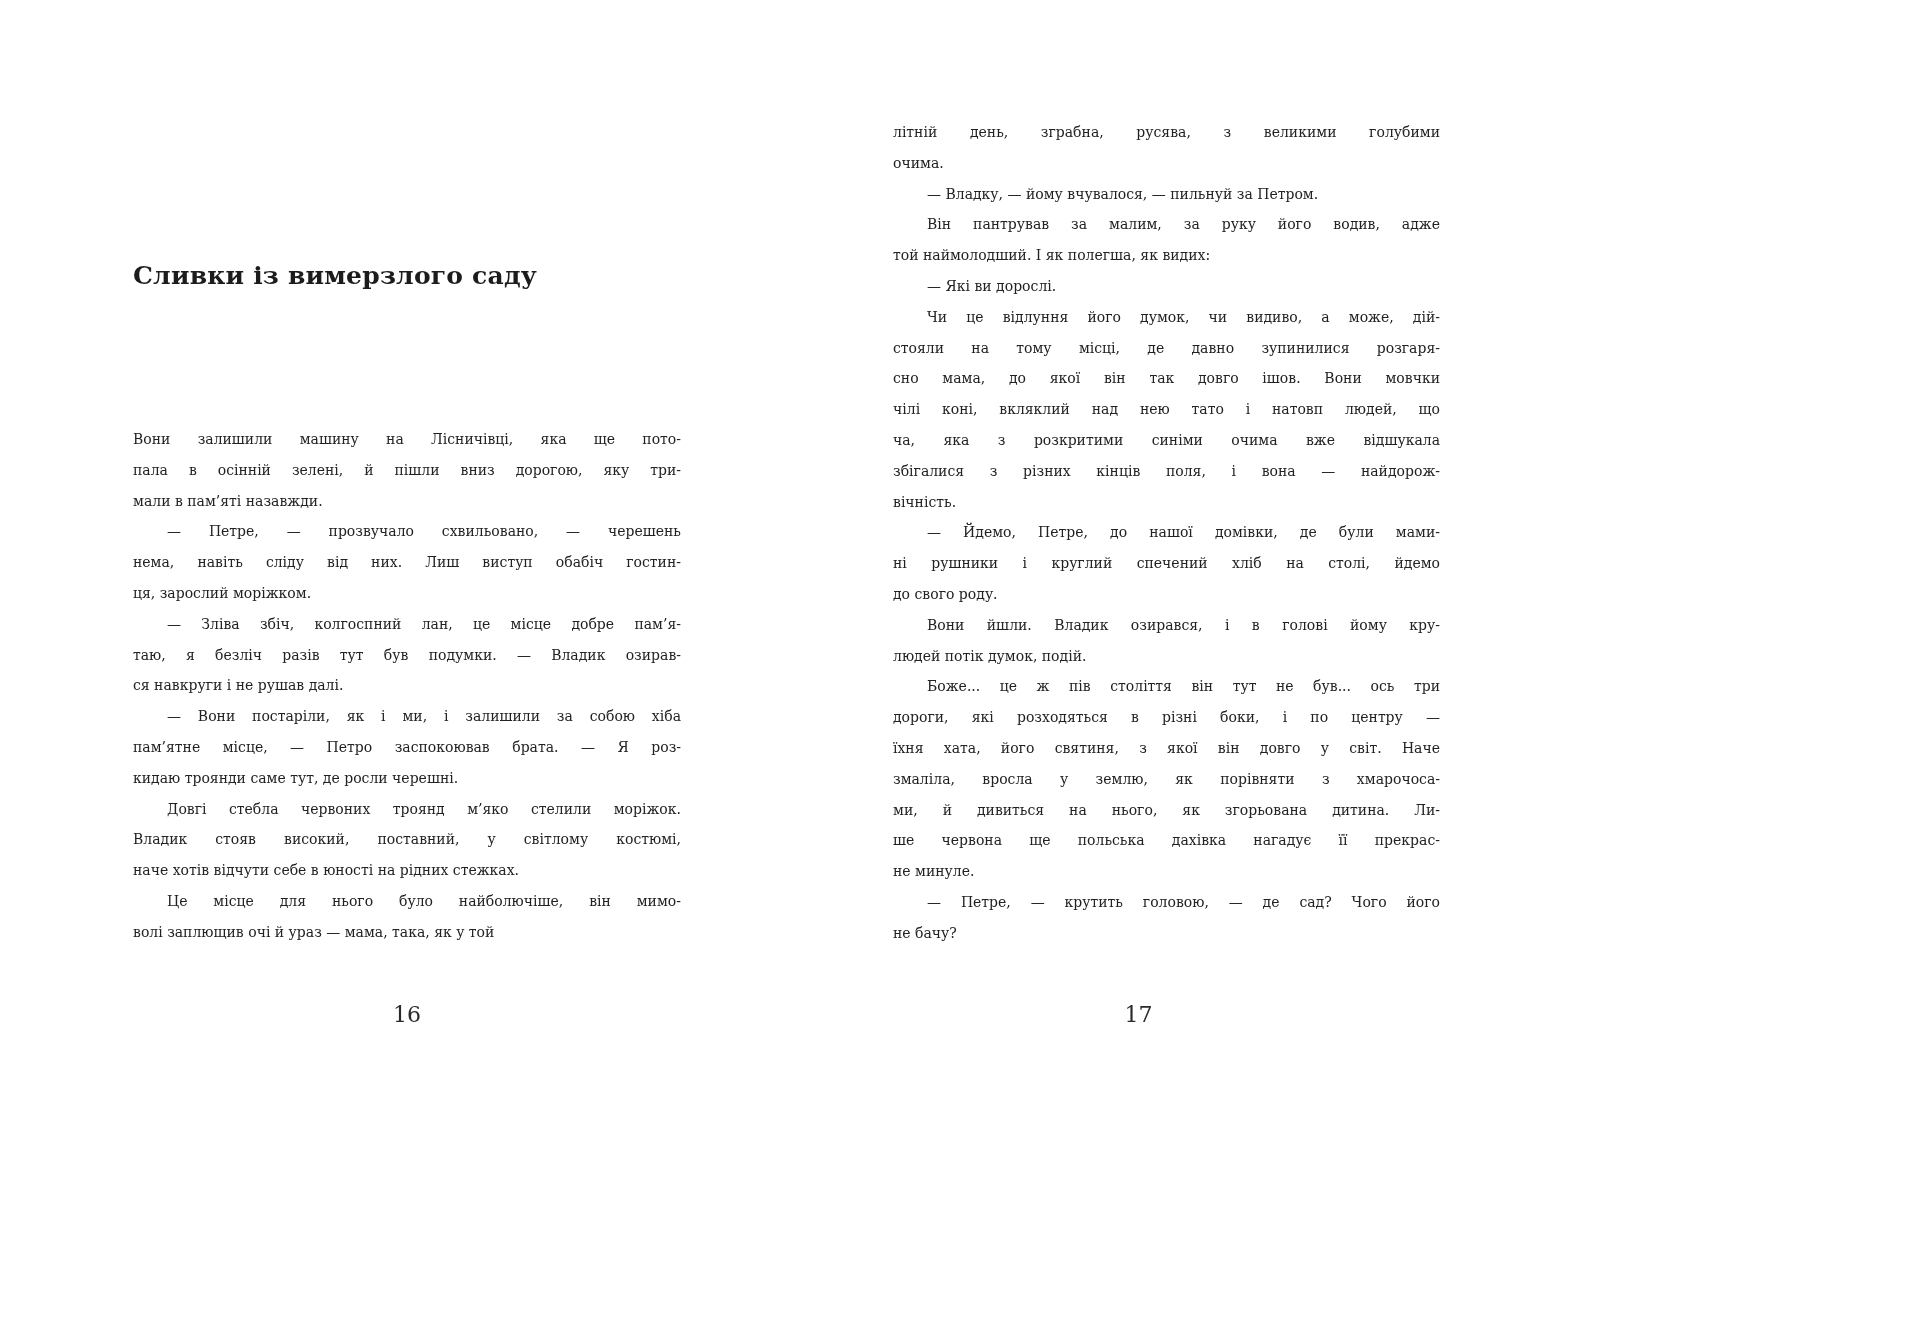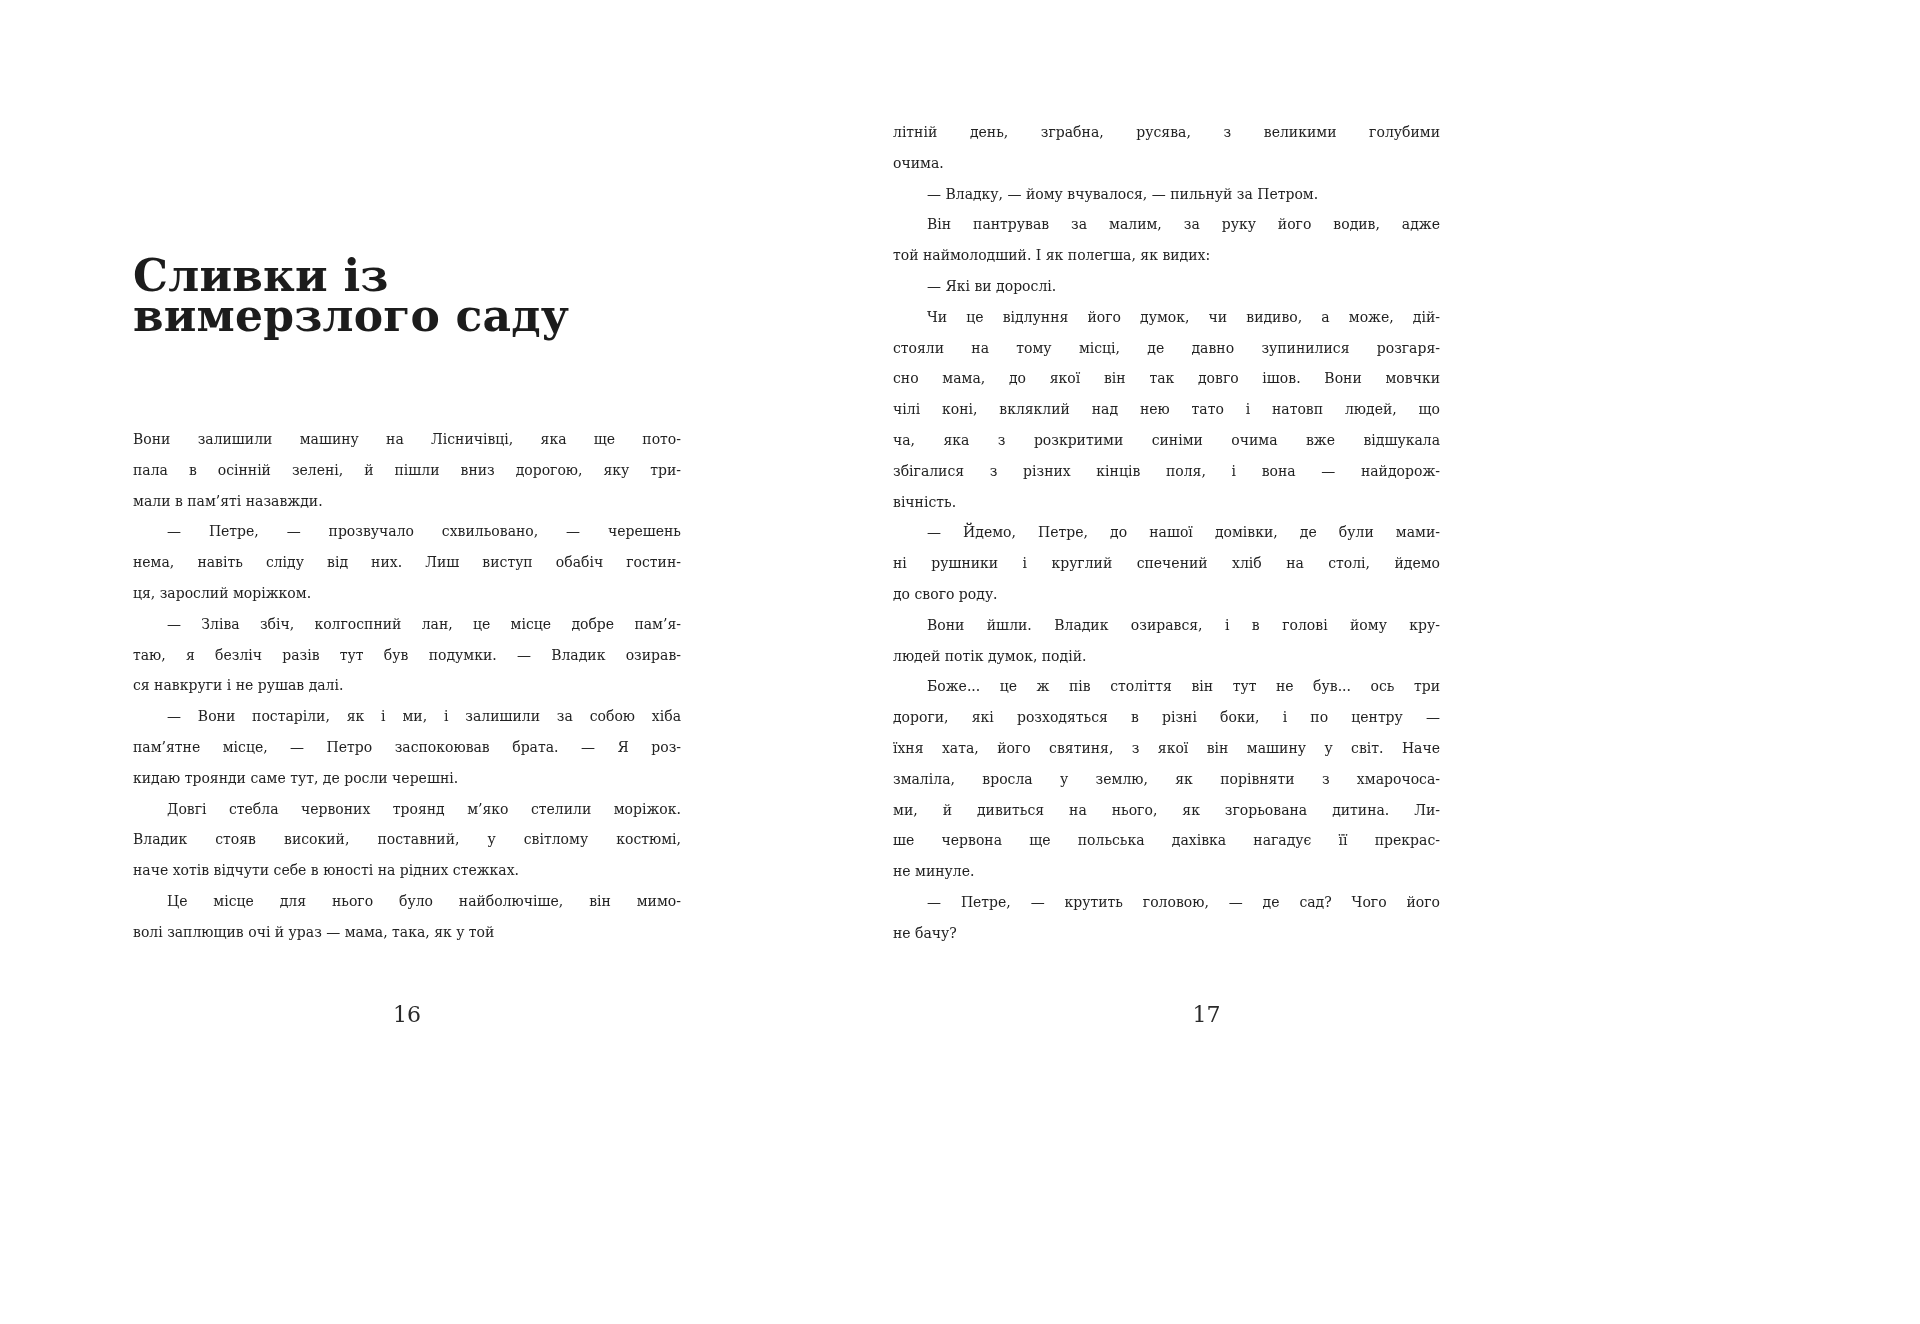--- a/index.html
+++ b/index.html
@@ -17,21 +17,21 @@
     overflow: hidden;
   }
   .chapter-title {
     position: absolute;
     left: 133px;
     top: 256px;
     width: 560px;
     margin: 0;
     font-family: "DejaVu Serif", serif;
     font-weight: 700;
-    font-size: 44px;
+    font-size: 25px;
     line-height: 40px;
     color: #1c1c1c;
     letter-spacing: 0.2px;
   }
   .text-block {
     position: absolute;
     font-size: 14px;
     line-height: 30.8px;
     color: #222222;
   }
@@ -66,21 +66,21 @@
     top: 1002px;
     text-align: center;
     font-size: 22px;
     color: #2a2a2a;
   }
   .page-number-left {
     left: 133px;
     width: 548px;
   }
   .page-number-right {
-    left: 933px;
+    left: 865px;
     width: 547px;
   }
 </style>
 </head>
 <body>
 
 <div class="spread">
 
   <section>
     <h1 class="chapter-title">Сливки із вимерзлого саду</h1>
@@ -148,21 +148,21 @@
           <div class="line line-justify">ні рушники і круглий спечений хліб на столі, йдемо</div>
           <div class="line">до свого роду.</div>
         </div>
         <div class="paragraph">
           <div class="line line-justify line-indent">Вони йшли. Владик озирався, і в голові йому кру-</div>
           <div class="line">людей потік думок, подій.</div>
         </div>
         <div class="paragraph">
           <div class="line line-justify line-indent">Боже... це ж пів століття він тут не був... ось три</div>
           <div class="line line-justify">дороги, які розходяться в різні боки, і по центру —</div>
-          <div class="line line-justify">їхня хата, його святиня, з якої він машину у світ. Наче</div>
+          <div class="line line-justify">їхня хата, його святиня, з якої він довго у світ. Наче</div>
           <div class="line line-justify">змаліла, вросла у землю, як порівняти з хмарочоса-</div>
           <div class="line line-justify">ми, й дивиться на нього, як згорьована дитина. Ли-</div>
           <div class="line line-justify">ше червона ще польська дахівка нагадує її прекрас-</div>
           <div class="line">не минуле.</div>
         </div>
         <div class="paragraph">
           <div class="line line-justify line-indent">— Петре, — крутить головою, — де сад? Чого його</div>
           <div class="line">не бачу?</div>
         </div>
       </div>

